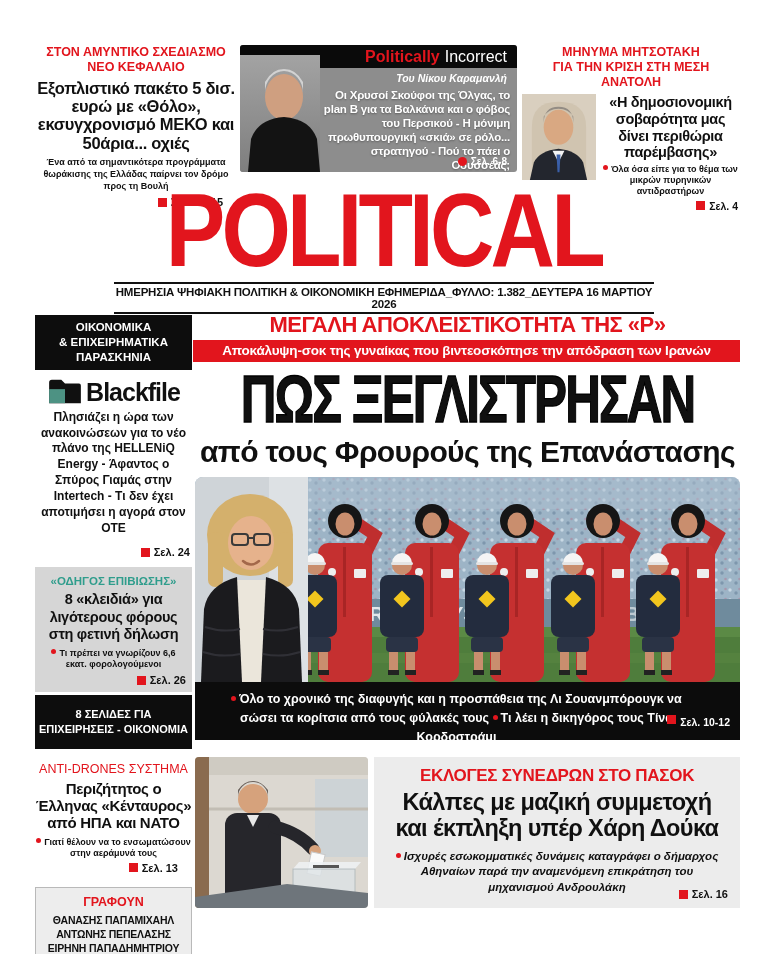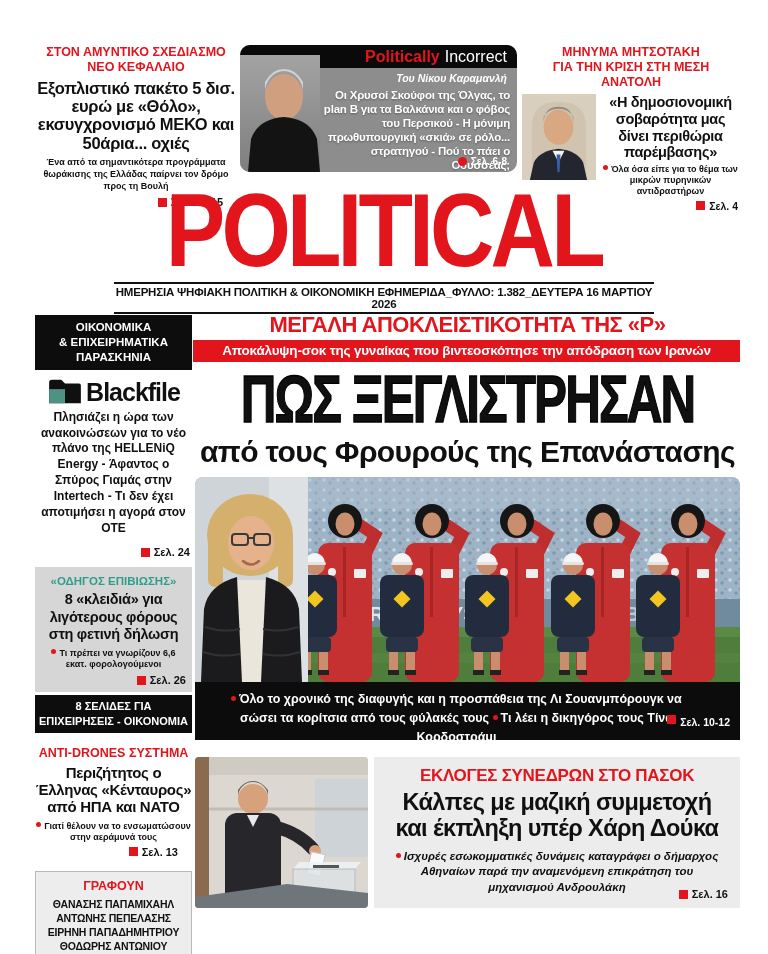--- a/index.html
+++ b/index.html
@@ -22,21 +22,21 @@
 
   
   .tl{position:absolute;left:35px;top:45px;width:202px;text-align:center;}
   .tl .kicker{font-size:12.5px;line-height:1.18;}
   .tl .head{font-size:16.5px;font-weight:700;line-height:1.12;letter-spacing:-.3px;margin-top:4px;}
   .tl .dek{font-size:9px;font-weight:700;line-height:1.3;margin-top:5px;}
   .tl .pageref{margin-top:4px;padding-right:14px;}
 
   
   .tc{position:absolute;left:240px;top:45px;width:277px;height:127px;background:#8d8d8d;
-      border-radius:10px;overflow:hidden;}
+      border-radius:3px;overflow:hidden;}
   .tc-bar{position:absolute;top:0;left:0;right:0;height:23px;background:#0a0a0a;color:#fff;
           display:flex;align-items:center;justify-content:flex-end;padding-right:10px;
           font-size:16px;}
   .tc-bar .b1{color:var(--red);font-weight:700;margin-right:5px;}
   .tc-bar .b2{color:#fff;font-weight:400;}
   .tc-byline{position:absolute;top:27px;right:10px;color:#fff;font-style:italic;
              font-size:10.5px;font-weight:700;}
   .tc-text{position:absolute;top:43px;left:74px;right:7px;color:#fff;font-weight:700;
            font-size:11.5px;line-height:1.22;text-align:right;letter-spacing:-.2px;
            text-shadow:0 1px 2px rgba(0,0,0,.35);}
@@ -78,23 +78,23 @@
   .blackfile{display:flex;align-items:flex-end;justify-content:center;gap:3px;margin-top:7px;}
   .blackfile-word{font-size:25px;font-weight:700;letter-spacing:-1px;line-height:1;}
   .econ-text{font-size:12px;font-weight:700;text-align:center;line-height:1.32;margin-top:5px;}
   .econ-ref{margin-top:10px;padding-right:2px;}
   .taxbox{background:#d6d6d6;margin-top:9px;padding:8px 6px 6px;text-align:center;}
   .tax-kicker{color:var(--teal);font-size:11.5px;font-weight:700;}
   .tax-head{font-size:14.5px;font-weight:700;line-height:1.18;letter-spacing:-.3px;margin-top:4px;}
   .tax-dek{font-size:9px;font-weight:700;line-height:1.3;margin-top:5px;}
   .tax-ref{margin-top:3px;}
   .bizbar{background:#0d0d0d;color:#fff;text-align:center;font-size:11px;font-weight:700;
-          line-height:1.35;padding:4px 0;margin-top:3px;}
+          line-height:1.35;padding:12px 0;margin-top:3px;}
   .drones{text-align:center;margin-top:13px;}
-  .drones-kicker{color:var(--red);font-size:12.5px;font-weight:700;}
+  .drones-kicker{color:var(--red);font-size:12.5px;font-weight:400;}
   .drones-head{font-size:15px;font-weight:700;line-height:1.15;margin-top:4px;letter-spacing:-.3px;}
   .drones-dek{font-size:9px;font-weight:700;line-height:1.3;margin-top:5px;}
   .drones-ref{margin-top:2px;padding-right:14px;}
   .authors{background:#ededed;border:1px solid #b9b9b9;margin-top:13px;padding:7px 4px 5px;
            text-align:center;}
   .authors-header{color:var(--red);font-size:12.5px;font-weight:700;}
   .authors-names{margin-top:4px;}
   .authors-names div{font-size:10.5px;font-weight:700;line-height:1.34;letter-spacing:-.2px;}
 
   

